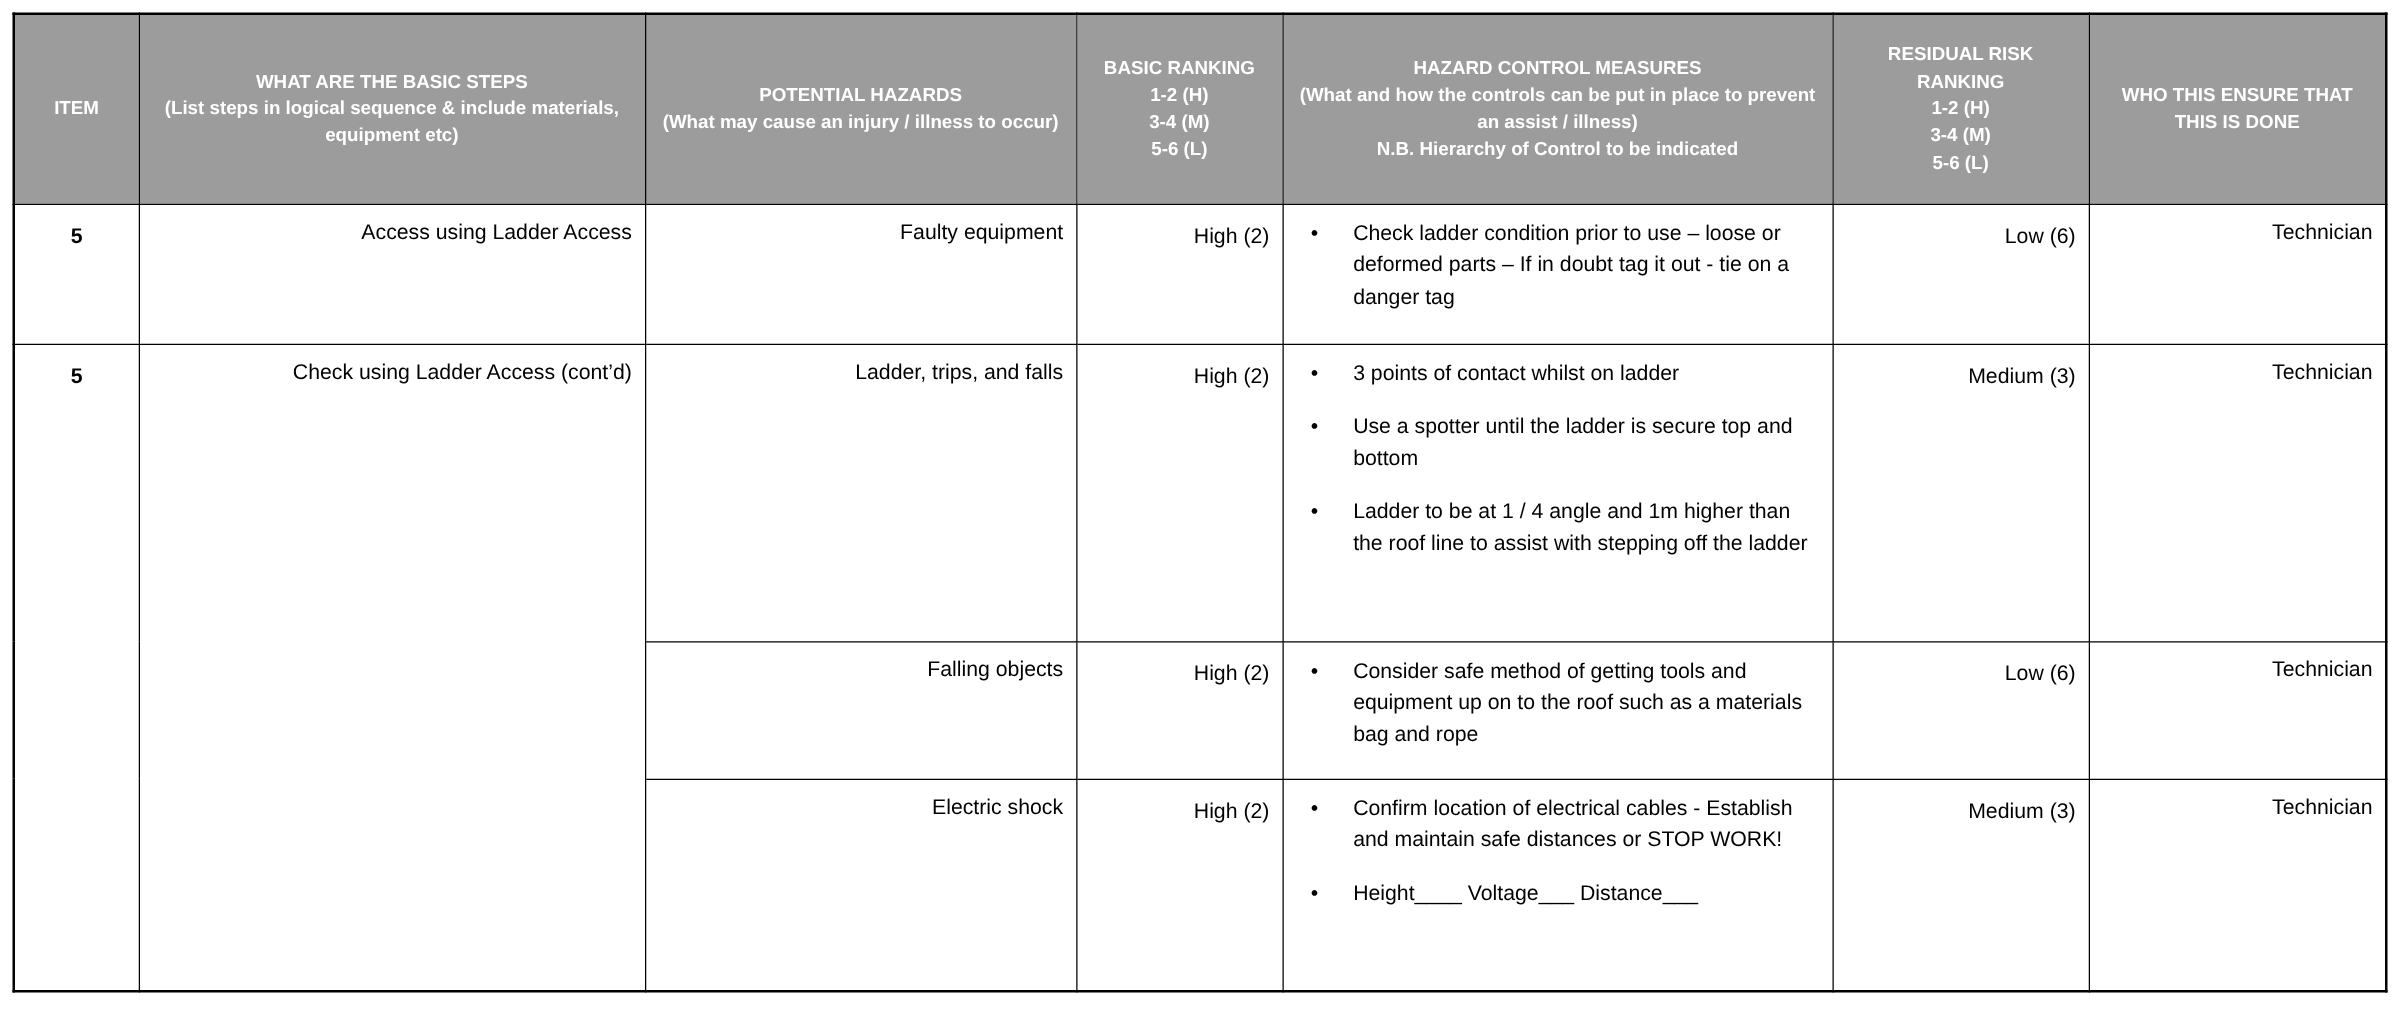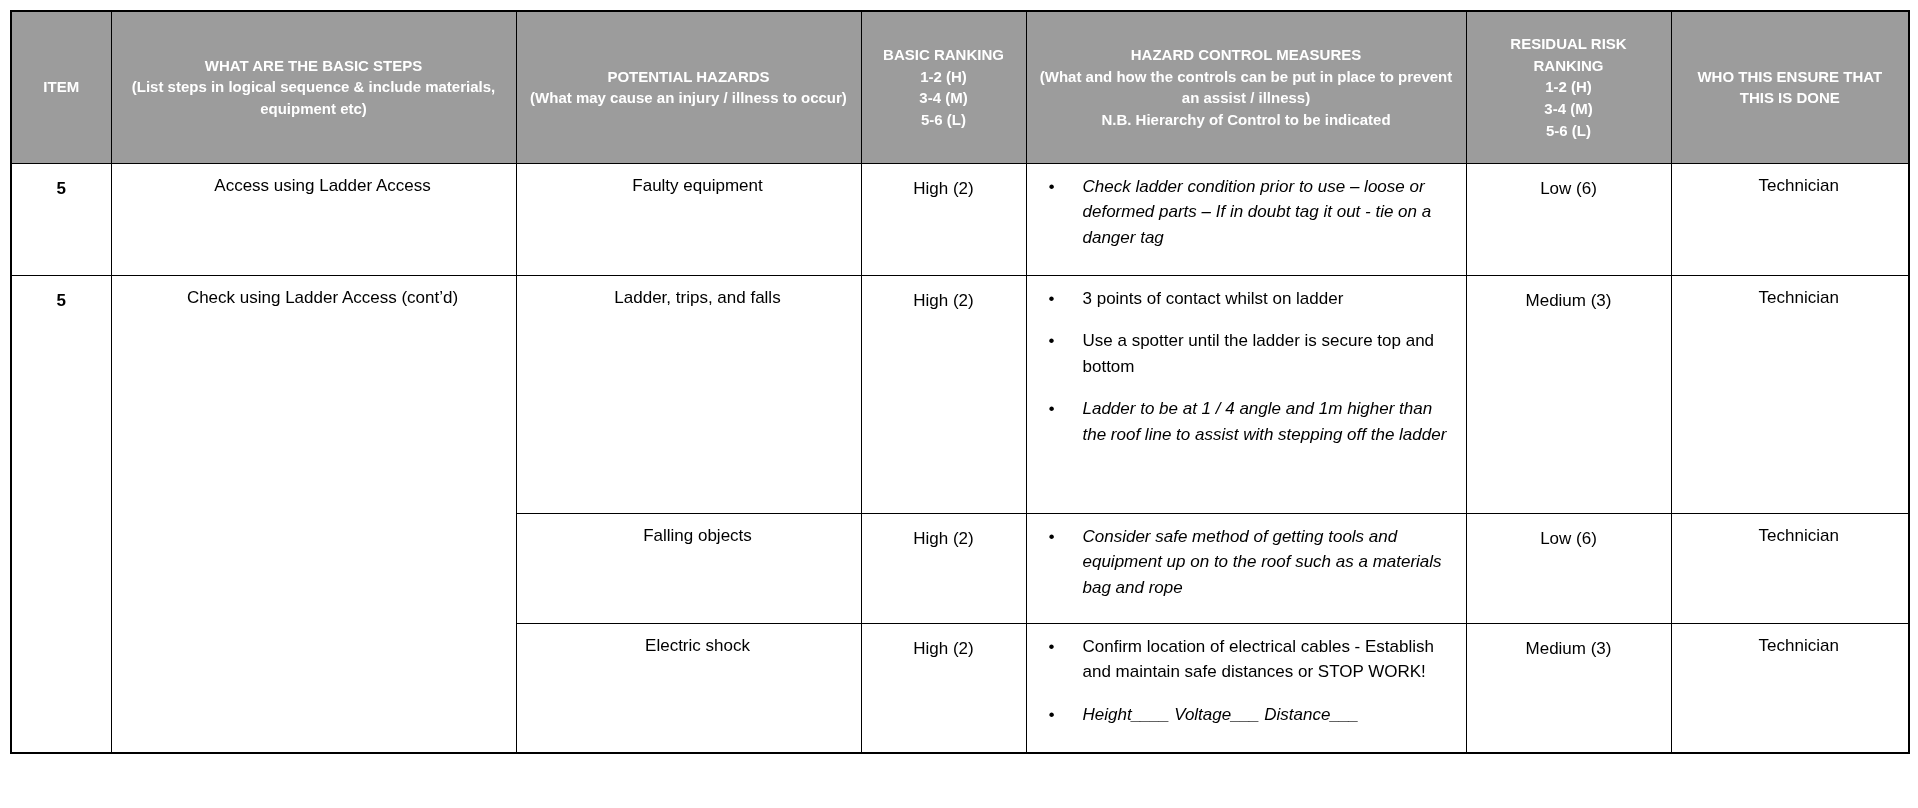--- a/index.html
+++ b/index.html
@@ -40,47 +40,47 @@
     color: #000000;
     font-size: 17px;
     line-height: 1.5;
     padding: 9px 10px;
     background: #ffffff;
   }
   tr.h-header { height: 152px; }
   tr.h-r1     { height: 112px; }
   tr.h-r2a    { height: 238px; }
   tr.h-r2b    { height: 110px; }
-  tr.h-r2c    { height: 130px; }
+  tr.h-r2c    { height: 170px; }
 
   td.c-item {
     text-align: center;
     font-weight: bold;
     padding-top: 12px;
   }
   td.c-step, td.c-hazard, td.c-who {
-    text-align: center;
+    text-align: right;
     padding-left: 28px;
   }
   td.c-risk {
-    text-align: center;
+    text-align: right;
     padding-top: 12px;
   }
   td.c-controls { padding: 10px 12px 6px 6px; }
   td.c-controls ul {
     list-style: none;
     margin: 0;
     padding: 0;
   }
   td.c-controls li {
     position: relative;
     padding-left: 50px;
     margin-bottom: 17px;
   }
-  td.c-controls li:last-child { margin-bottom: 0; font-style: italic; }
+  td.c-controls li:last-child { margin-bottom: 0; }
   td.c-controls li::before {
     content: "\2022";
     position: absolute;
     left: 16px;
     top: 0;
     font-size: 17px;
   }
 </style>
 </head>
 <body>

